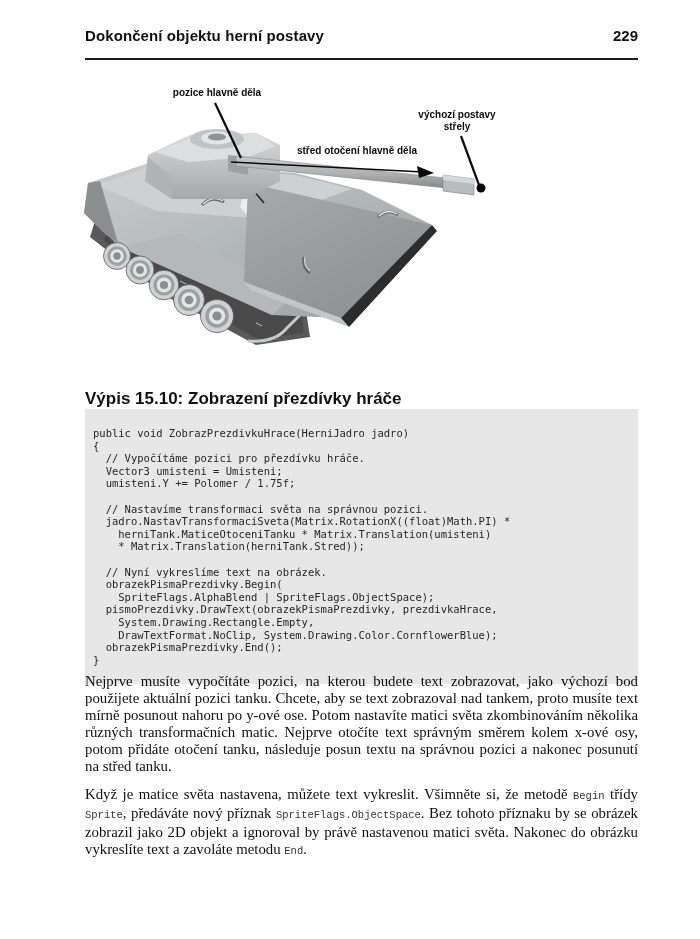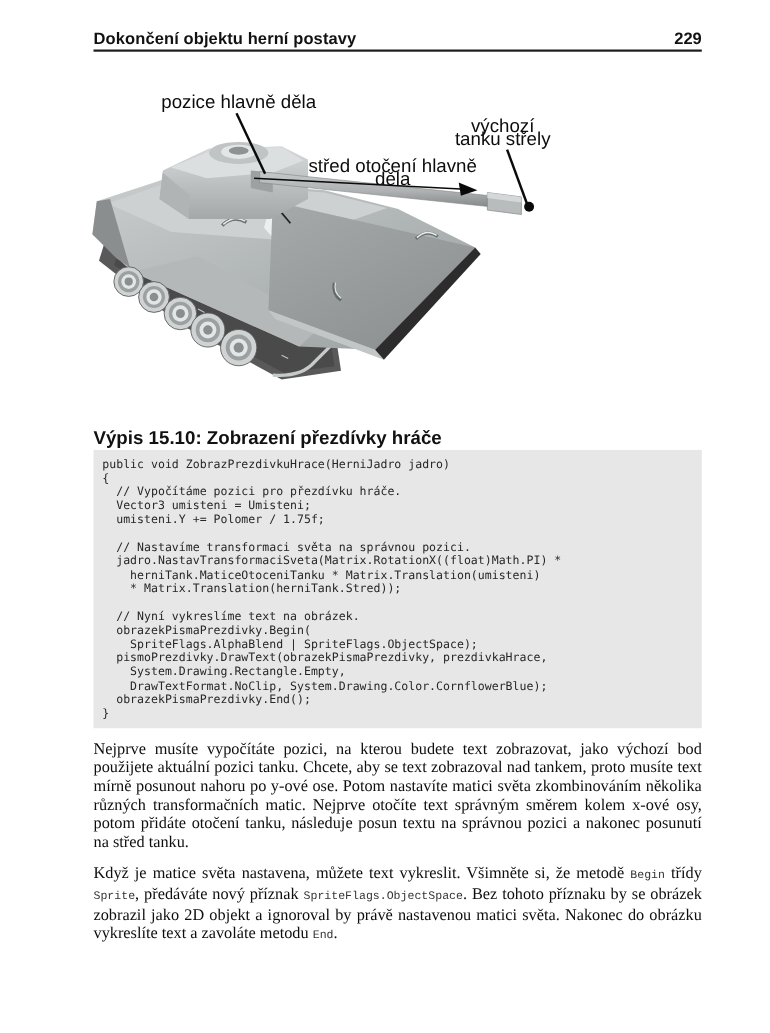--- a/index.html
+++ b/index.html
@@ -2,38 +2,38 @@
 <html><head>
 <meta charset="utf-8">
 <style>
   html,body{margin:0;padding:0;background:#ffffff;}
   .page{position:relative;width:700px;height:939px;background:#ffffff;overflow:hidden;
         font-family:"Liberation Sans",sans-serif;color:#111;}
 
   
   .header{position:absolute;left:85px;top:27px;width:553px;display:flex;
           justify-content:space-between;align-items:flex-start;
-          border-bottom:2px solid #1c1c1c;padding-bottom:1px;}
+          border-bottom:2px solid #1c1c1c;padding-bottom:14px;}
   .header .title{font-size:15px;font-weight:bold;letter-spacing:.1px;}
   .header .pageno{font-size:15px;font-weight:bold;}
 
   
   .figure{position:absolute;left:60px;top:85px;width:560px;height:268px;}
   .figure svg{position:absolute;left:0;top:0;}
-  .fig-label{position:absolute;font-size:17px;line-height:12px;text-align:center;color:#0c0c0c;}
+  .fig-label{position:absolute;font-size:10px;line-height:12px;text-align:center;color:#0c0c0c;font-weight:bold;}
   .fl1{left:77px;top:2px;width:160px;}
   .fl2{left:352px;top:24px;width:90px;}
   .fl3{left:212px;top:60px;width:170px;}
 
   .caption{position:absolute;left:85px;top:356px;font-size:12.5px;font-weight:bold;}
   .listing-title{position:absolute;left:85px;top:389px;font-size:17px;font-weight:bold;}
 
   
   .code{position:absolute;left:85px;top:409px;width:537px;margin:0;
-        background:#e7e7e7;padding:7px 8px;
+        background:#e7e7e7;padding:18px 8px;
         font-family:"DejaVu Sans Mono",monospace;font-size:10.5px;line-height:12.6px;
         white-space:pre;color:#262626;}
 
   
   .bodytext{position:absolute;left:85px;top:662px;width:553px;
             font-family:"Liberation Serif",serif;font-size:14.8px;line-height:17px;
             text-align:justify;color:#0e0e0e;}
   .bodytext p{margin:11px 0 11px 0;}
   .inline-code{font-family:Liberation Mono, monospace;font-size:10.5px;color:#333;}
 </style>
@@ -162,21 +162,21 @@
         <line x1="401" y1="51" x2="419" y2="100" stroke-width="2.2"></line>
         <circle cx="421" cy="103" r="4.5" fill="#0a0a0a" stroke="none"></circle>
         <g>
           <line x1="171" y1="77" x2="363" y2="87" stroke-width="1.5"></line>
           <polygon points="374,88 357,81 359,93" fill="#0a0a0a" stroke="none"></polygon>
         </g>
       </g>
     </svg>
 
     <div class="fig-label fl1">pozice hlavně děla</div>
-    <div class="fig-label fl2">výchozí tanku střely</div>
+    <div class="fig-label fl2">výchozí postavy střely</div>
     <div class="fig-label fl3">střed otočení hlavně děla</div>
   </div>
 
 
   <div class="listing-title">Výpis 15.10: Zobrazení přezdívky hráče</div>
 
   <pre class="code" id="code-block">public void ZobrazPrezdivkuHrace(HerniJadro jadro)
 {
   // Vypočítáme pozici pro přezdívku hráče.
   Vector3 umisteni = Umisteni;

